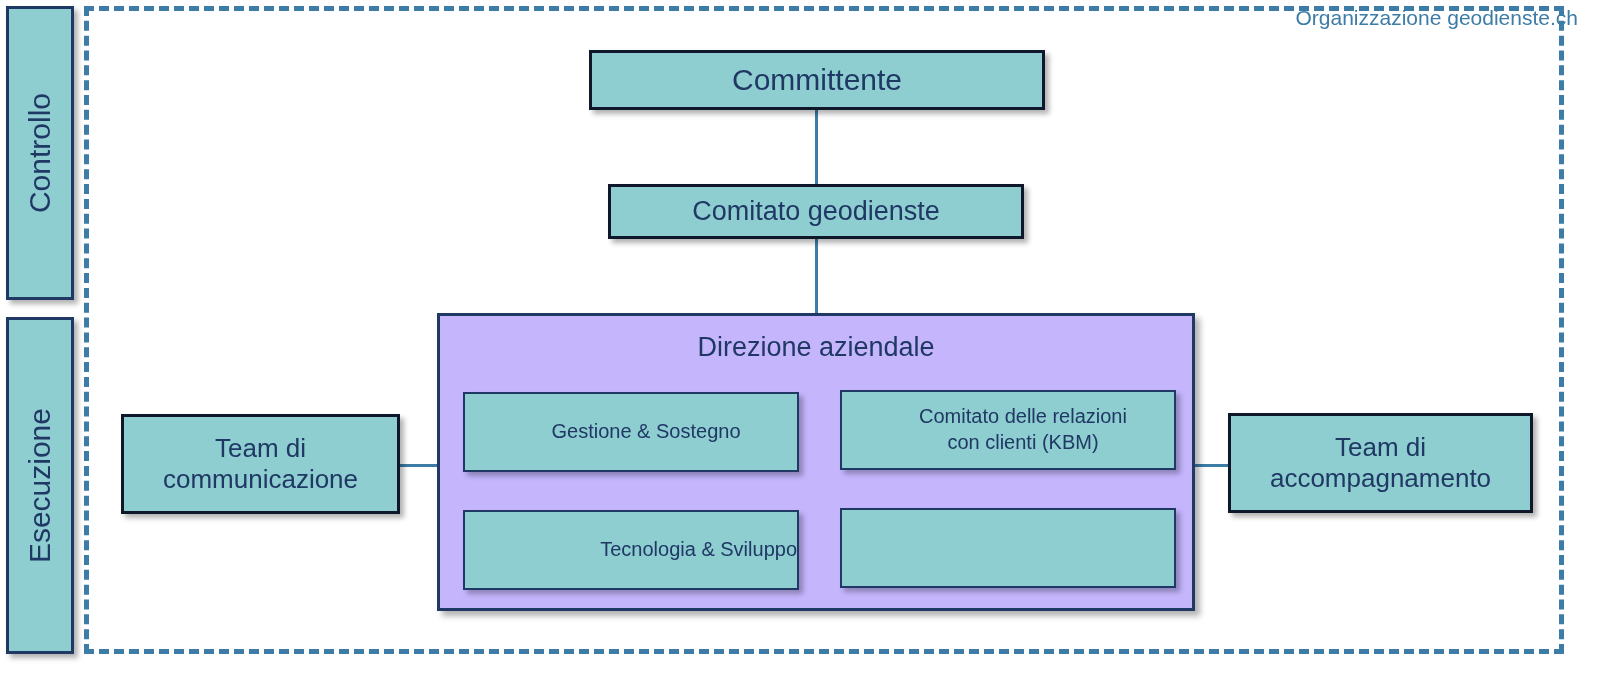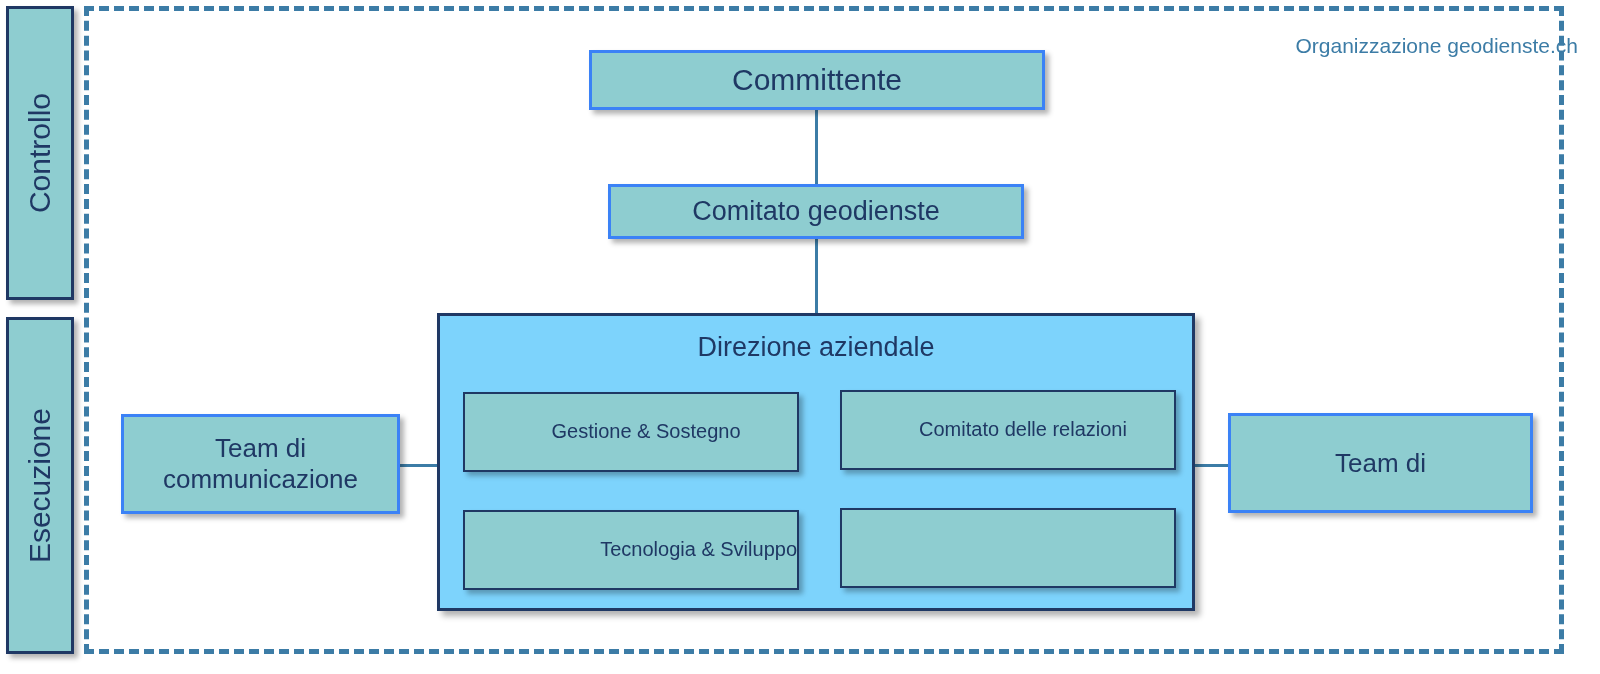--- a/index.html
+++ b/index.html
@@ -15,21 +15,21 @@
     width: 1600px;
     height: 674px;
     background: #ffffff;
     overflow: hidden;
   }
 
   
   .tealbox {
     position: absolute;
     background: #8ECDD0;
-    border: 3px solid #3b82f6;
+    border: 3px solid #0f172a;
     box-sizing: border-box;
     box-shadow: 4px 4px 5px rgba(0,0,0,0.30);
     display: flex;
     align-items: center;
     justify-content: center;
     text-align: center;
     color: #1F3864;
     line-height: 1.18;
   }
   .thinbox {
@@ -55,21 +55,21 @@
     height: 648px;
     border: 5px dashed #3C7CA6;
     box-sizing: border-box;
     background: transparent;
   }
 
   
   #caption {
     position: absolute;
     right: 22px;
-    top: 34px;
+    top: 6px;
     color: #3C7CA6;
     font-size: 21px;
     white-space: nowrap;
   }
 
   
   .sidebar-bar {
     position: absolute;
     left: 6px;
     width: 68px;
@@ -109,21 +109,21 @@
     font-size: 30px;
   }
   #node-comitato {
     left: 608px; top: 184px; width: 416px; height: 55px;
     font-size: 27px;
   }
 
   #container-direzione {
     position: absolute;
     left: 437px; top: 313px; width: 758px; height: 298px;
-    background: #7dd3fc;
+    background: #c4b5fd;
     border: 3px solid #1F3864;
     box-sizing: border-box;
     box-shadow: 5px 5px 6px rgba(0,0,0,0.30);
   }
   #direzione-title {
     position: absolute;
     left: 0; right: 0; top: 16px;
     text-align: center;
     color: #1F3864;
     font-size: 27px;
@@ -181,20 +181,21 @@
 
     <div class="thinbox subbox" id="sub-fu">
       <div>
         <div>Gestione &amp; Sostegno</div>
       </div>
     </div>
 
     <div class="thinbox subbox" id="sub-kbm">
       <div>
         <div>Comitato delle relazioni</div>
+        <div>con clienti (KBM)</div>
       </div>
     </div>
 
     <div class="thinbox subbox" id="sub-te">
       <div>
         <div>Tecnologia &amp; Sviluppo</div>
       </div>
     </div>
 
     <div class="thinbox subbox" id="sub-gdm">
@@ -206,16 +207,17 @@
   <div class="tealbox" id="node-team-comm">
     <div>
       <div>Team di</div>
       <div>communicazione</div>
     </div>
   </div>
 
   <div class="tealbox" id="node-team-acc">
     <div>
       <div>Team di</div>
+      <div>accompagnamento</div>
     </div>
   </div>
 
 </div>
 
 </body></html>

